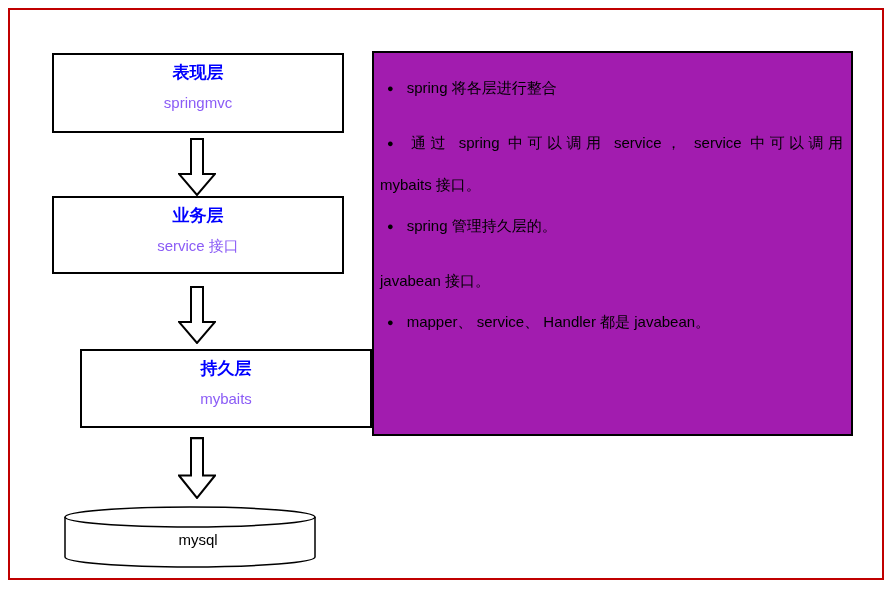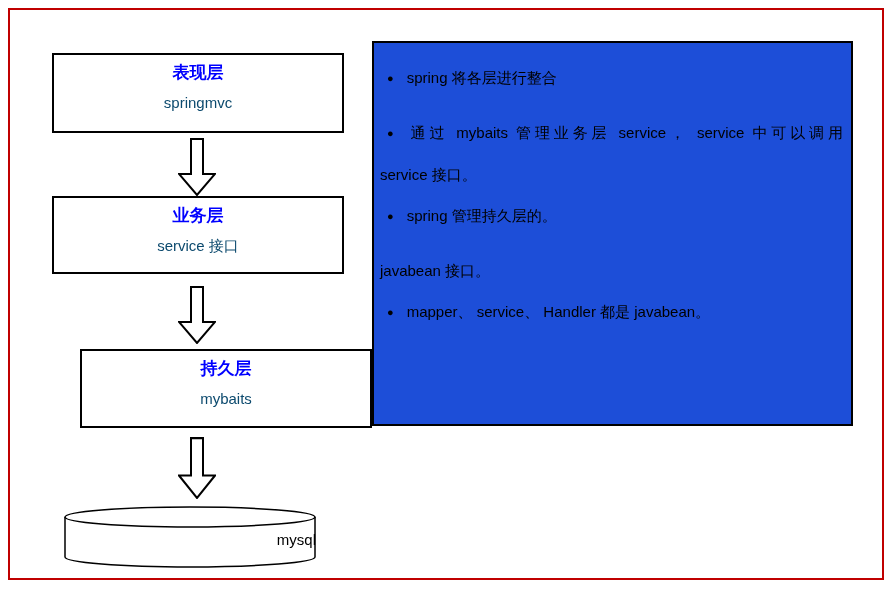--- a/index.html
+++ b/index.html
@@ -35,52 +35,53 @@
     margin-top: 7px;
     font-size: 17px;
     line-height: 22px;
     font-weight: bold;
     color: #0000FF;
   }
   .layer-tech {
     margin-top: 9px;
     font-size: 15px;
     line-height: 20px;
-    color: #0c4a6e;
+    color: #8b5cf6;
   }
   .arrow {
     position: absolute;
     left: 178px;
     width: 38px;
   }
   .arrow.a1 { top: 138px; height: 58px; }
   .arrow.a2 { top: 286px; height: 58px; }
   .arrow.a3 { top: 437px; height: 62px; }
   .arrow svg { display: block; width: 100%; height: 100%; }
   .cylinder {
     position: absolute;
     left: 64px; top: 506px;
     width: 252px; height: 62px;
   }
   .cylinder svg { display: block; width: 100%; height: 100%; }
   .cylinder-label {
     position: absolute;
     left: 0; top: 24px;
     width: 100%;
-    text-align: right;
+    text-align: center;
     font-size: 15px;
     line-height: 20px;
+    padding-left: 8px;
   }
   .notes-box {
     position: absolute;
-    left: 372px; top: 41px;
+    left: 372px; top: 51px;
     width: 481px; height: 385px;
     border: 2px solid #000000;
     box-sizing: border-box;
-    background: #1d4ed8;
+    background: #a21caf;
     padding: 14px 8px 0 6px;
   }
   .note {
     margin: 0;
     font-size: 15px;
     line-height: 41px;
     color: #000000;
   }
   .note.gap { margin-top: 13px; }
   .note .line { display: block; }
@@ -137,22 +138,22 @@
       <ellipse cx="126" cy="11" rx="125" ry="10" fill="#ffffff" stroke="#000000" stroke-width="1.5"></ellipse>
     </svg>
     <div class="cylinder-label">mysql</div>
   </div>
 
   <div class="notes-box">
     <p class="note">
       <span class="line first"><span class="bullet">●</span><span>spring 将各层进行整合</span></span>
     </p>
     <p class="note gap">
-      <span class="line first justify"><span class="bullet">●</span><span>通过 mybaits 管理业务层 service， service 中可以调用</span></span>
-      <span class="line">service 接口。</span>
+      <span class="line first justify"><span class="bullet">●</span><span>通过 spring 中可以调用 service， service 中可以调用</span></span>
+      <span class="line">mybaits 接口。</span>
     </p>
     <p class="note">
       <span class="line first"><span class="bullet">●</span><span>spring 管理持久层的。</span></span>
     </p>
     <p class="note gap">
       <span class="line">javabean 接口。</span>
     </p>
     <p class="note">
       <span class="line first"><span class="bullet">●</span><span>mapper、 service、 Handler 都是 javabean。</span></span>
     </p>

